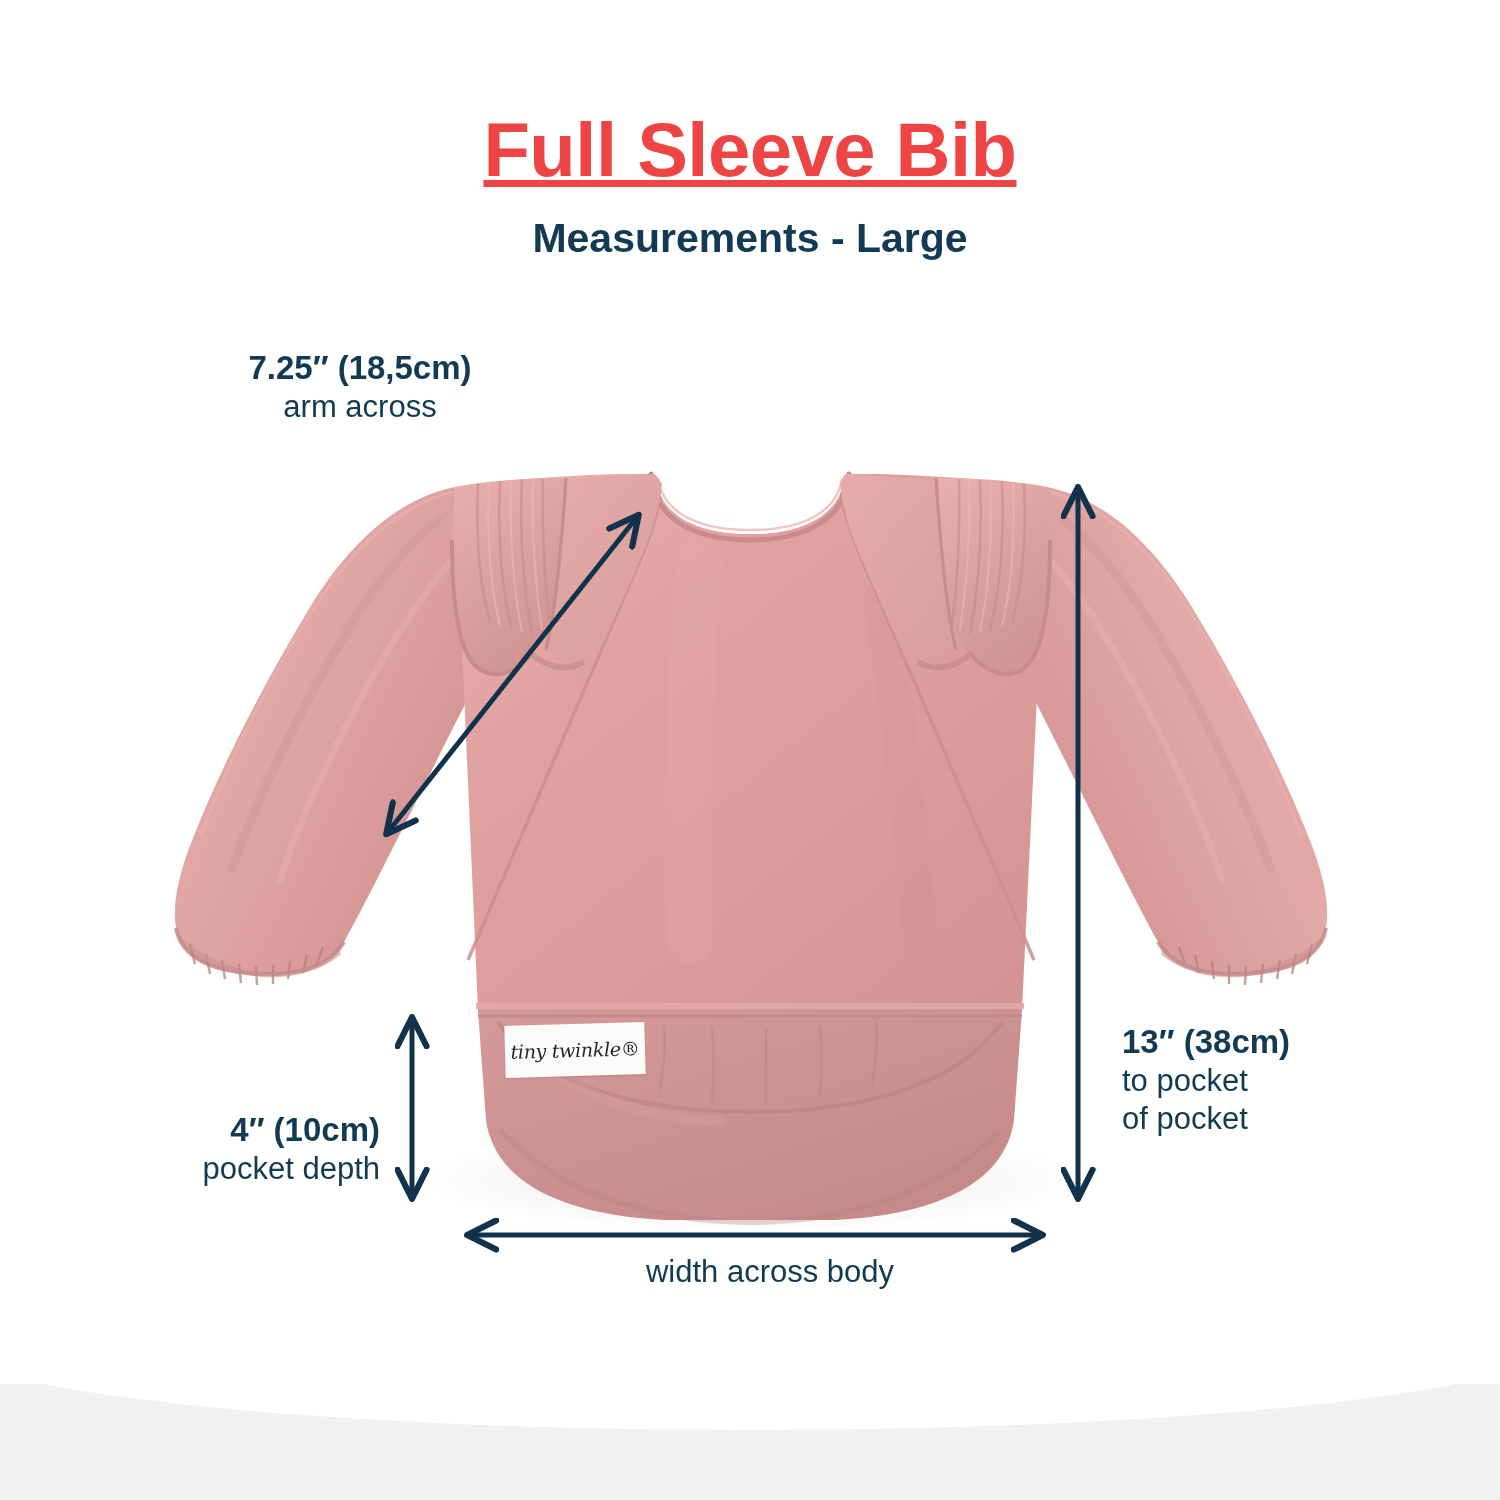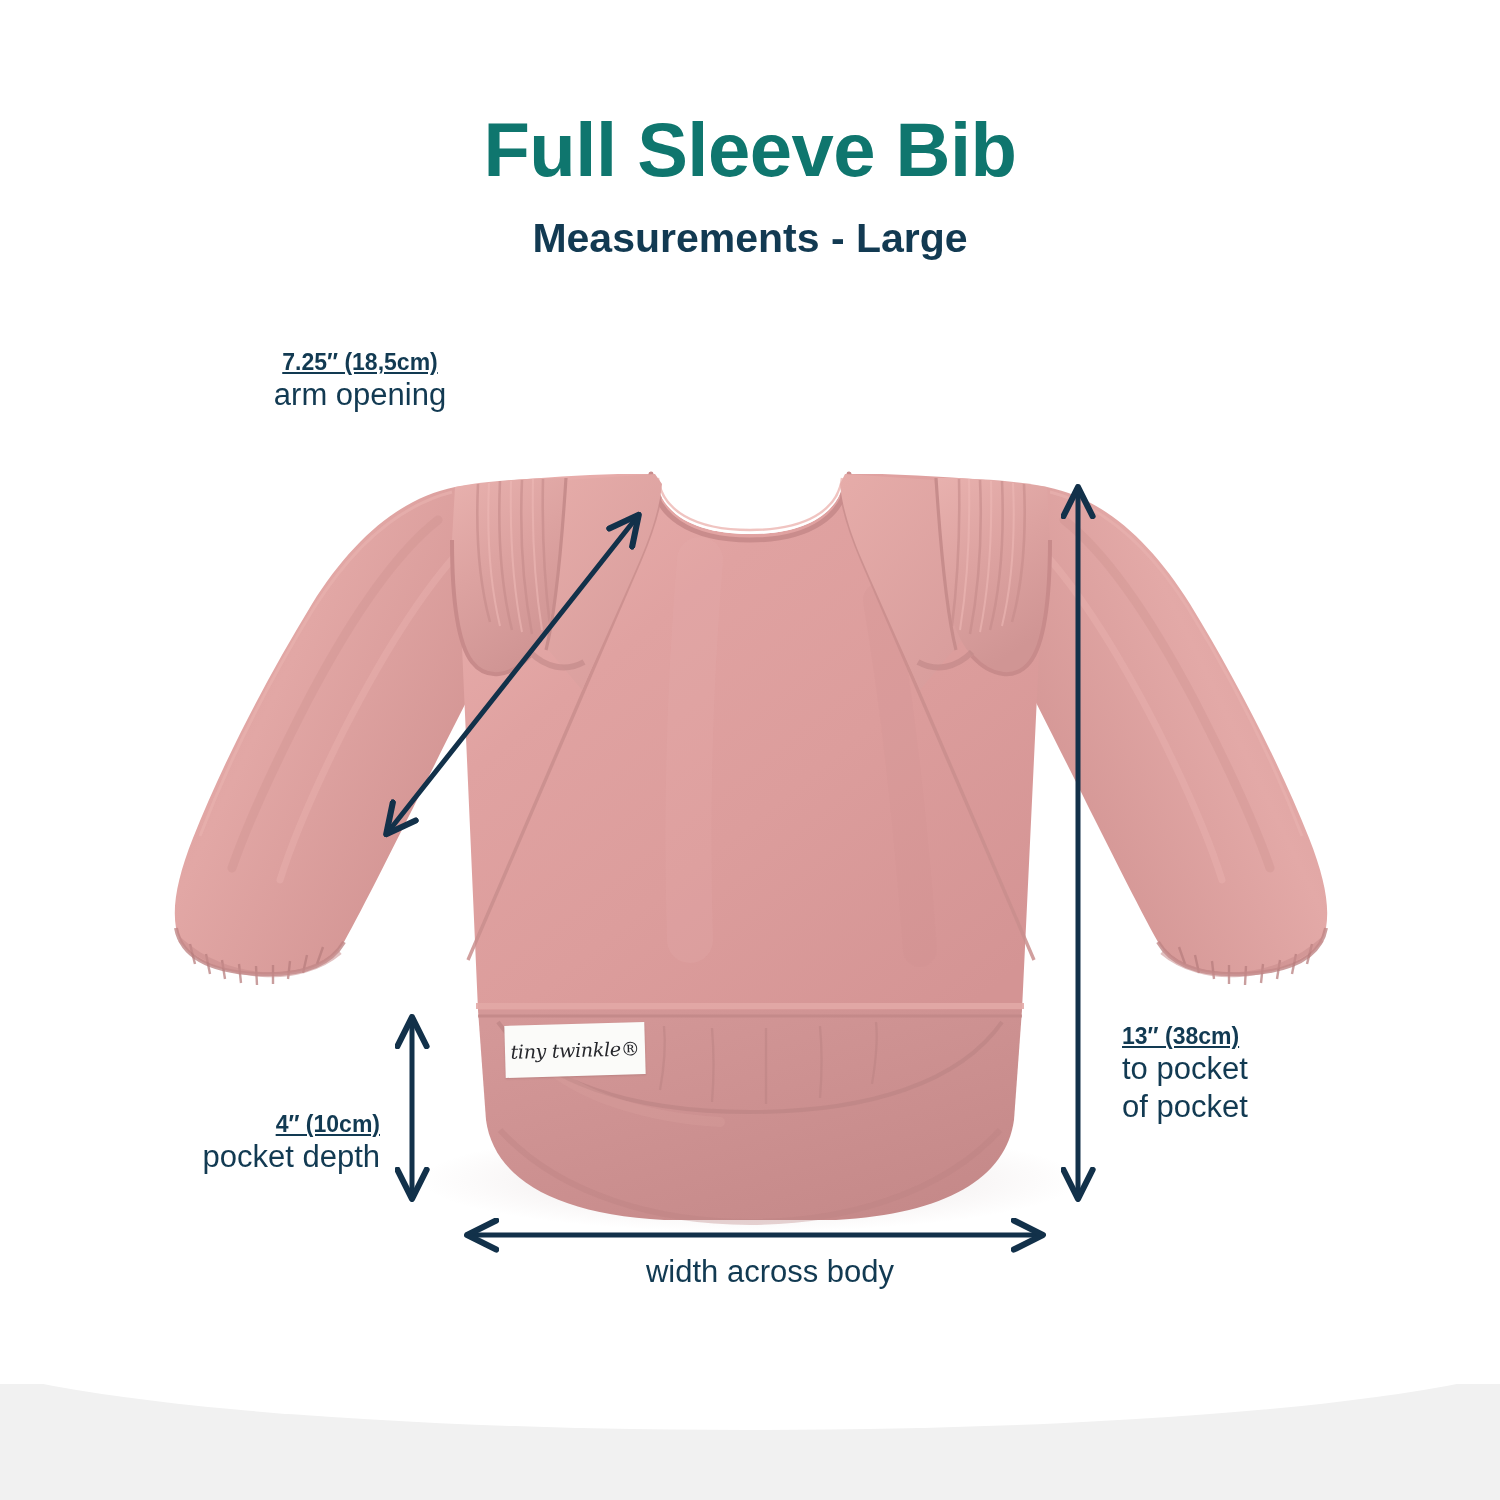--- a/index.html
+++ b/index.html
@@ -43,46 +43,46 @@
   .title-block {
     position: absolute;
     left: 0;
     top: 112px;
     width: 1500px;
     text-align: center;
   }
   .title {
     font-size: 76px;
     font-weight: bold;
-    color: #0f766e;
+    color: #ef4444;
     letter-spacing: -0.5px;
     line-height: 1.0;
     margin: 0;
+    text-decoration: underline;
   }
   .subtitle {
     font-size: 41px;
     font-weight: bold;
     color: #123a52;
     margin: 30px 0 0 0;
     line-height: 1.0;
     text-align: center;
   }
 
   
   .annot {
     position: absolute;
     color: #123a52;
     line-height: 1.22;
   }
   .annot .val {
     font-weight: bold;
-    font-size: 23px;
+    font-size: 33px;
     display: block;
     white-space: nowrap;
-    text-decoration: underline;
   }
   .annot .desc {
     font-weight: normal;
     font-size: 31px;
     display: block;
     white-space: nowrap;
   }
   .annot.center { text-align: center; }
   .annot.right-al { text-align: right; }
   .annot.left-al  { text-align: left; }
@@ -375,21 +375,21 @@
       <line x1="470" y1="1235" x2="1040" y2="1235" marker-start="url(#arrowEnd)" marker-end="url(#arrowEnd)"></line>
     </g>
   </svg>
 
   <div class="brand-tag">
     <span>tiny twinkle®</span>
   </div>
 
   <div class="annot center" id="annot-arm">
     <span class="val">7.25″ (18,5cm)</span>
-    <span class="desc">arm opening</span>
+    <span class="desc">arm across</span>
   </div>
 
   <div class="annot right-al" id="annot-pocket">
     <span class="val">4″ (10cm)</span>
     <span class="desc">pocket depth</span>
   </div>
 
   <div class="annot left-al" id="annot-neck">
     <span class="val">13″ (38cm)</span>
     <span class="desc">to pocket</span>

